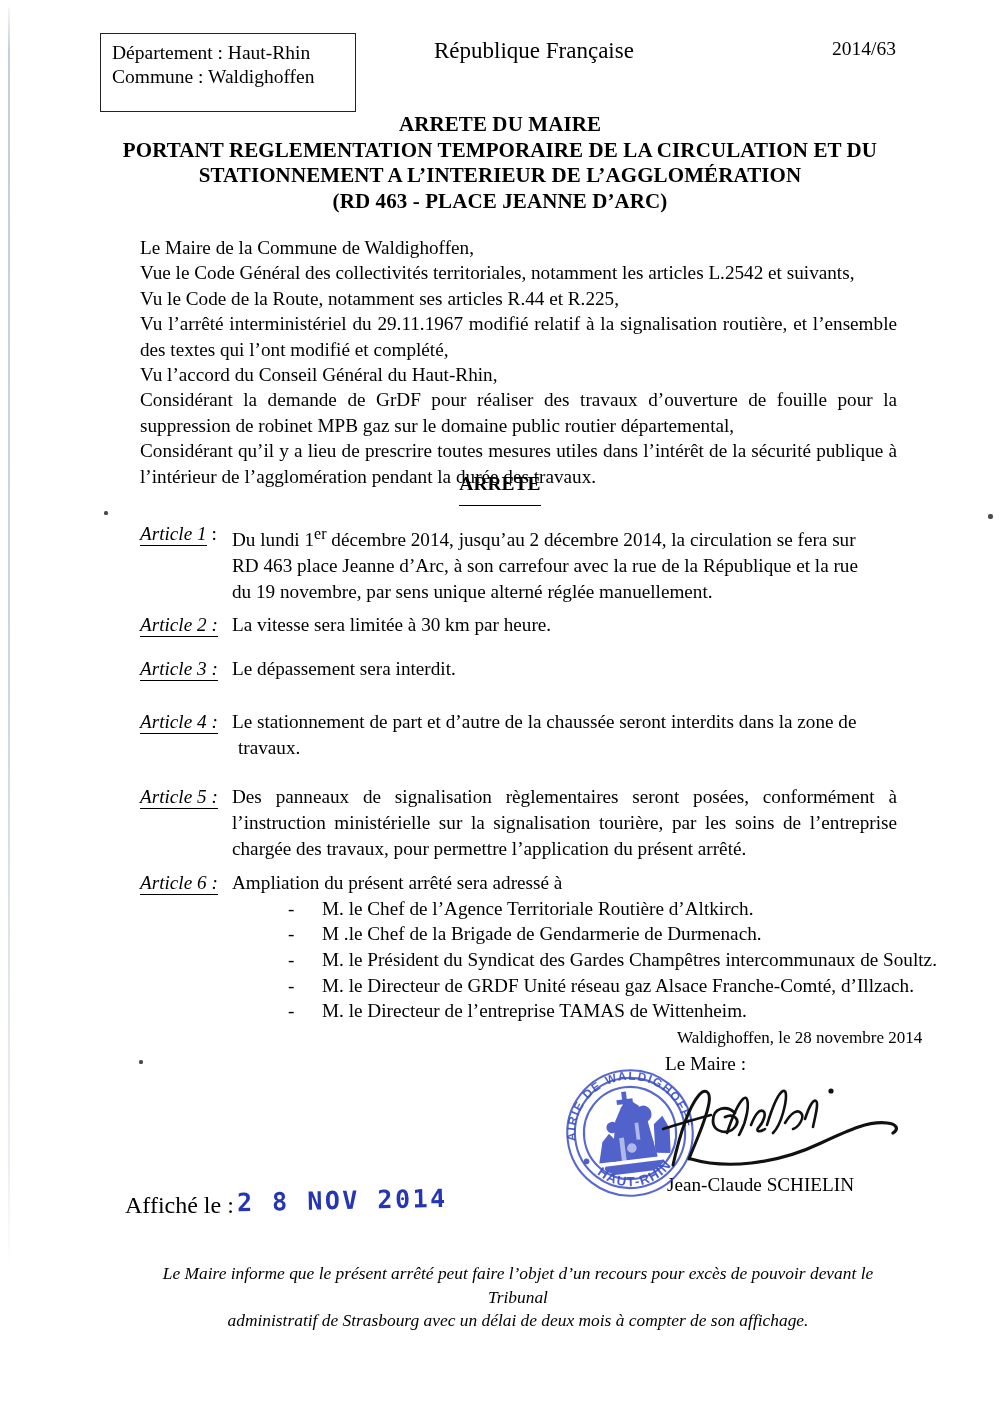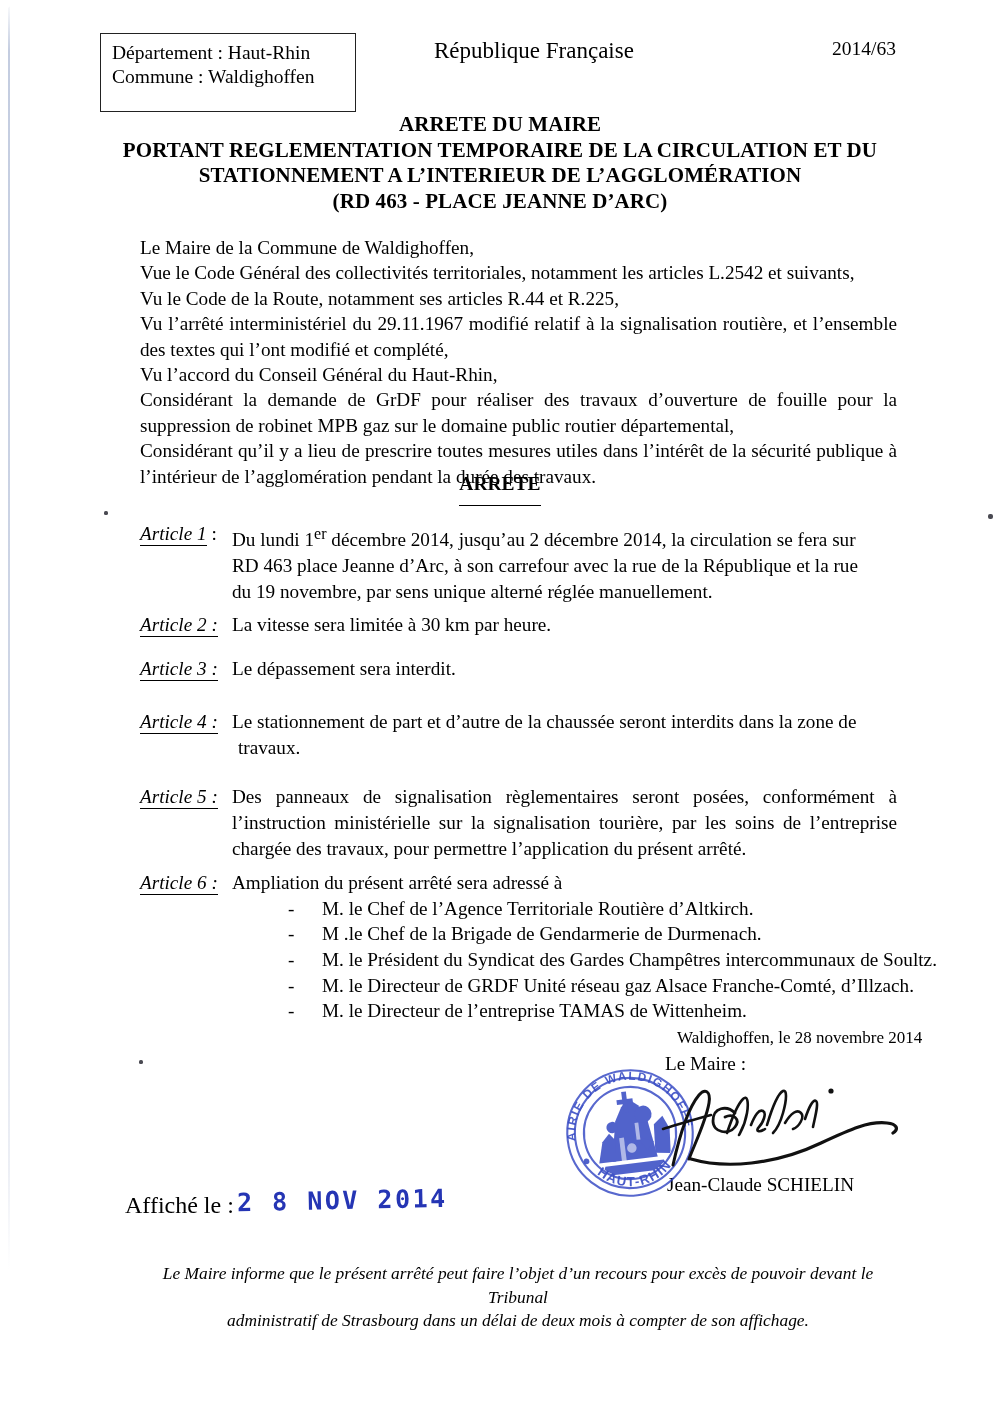--- a/index.html
+++ b/index.html
@@ -364,16 +364,16 @@
       <path d="M36 86 C 70 96, 120 92, 166 70 C 196 56, 214 48, 232 50 C 242 51, 244 56, 238 60" stroke-width="3.2"></path>
       <circle cx="176" cy="18" r="2.6" fill="#111111" stroke="none"></circle>
     </g>
   </svg>
 
   <div class="affiche-label">Affiché le :</div>
   <div class="affiche-date">2 8 NOV 2014</div>
 
   <div class="footnote">
     <p>Le Maire informe que le présent arrêté peut faire l’objet d’un recours pour excès de pouvoir devant le Tribunal</p>
-    <p>administratif de Strasbourg dans un délai de deux mois à compter de son affichage.</p>
+    <p>administratif de Strasbourg avec un délai de deux mois à compter de son affichage.</p>
   </div>
 
 </div>
 
 </body></html>

